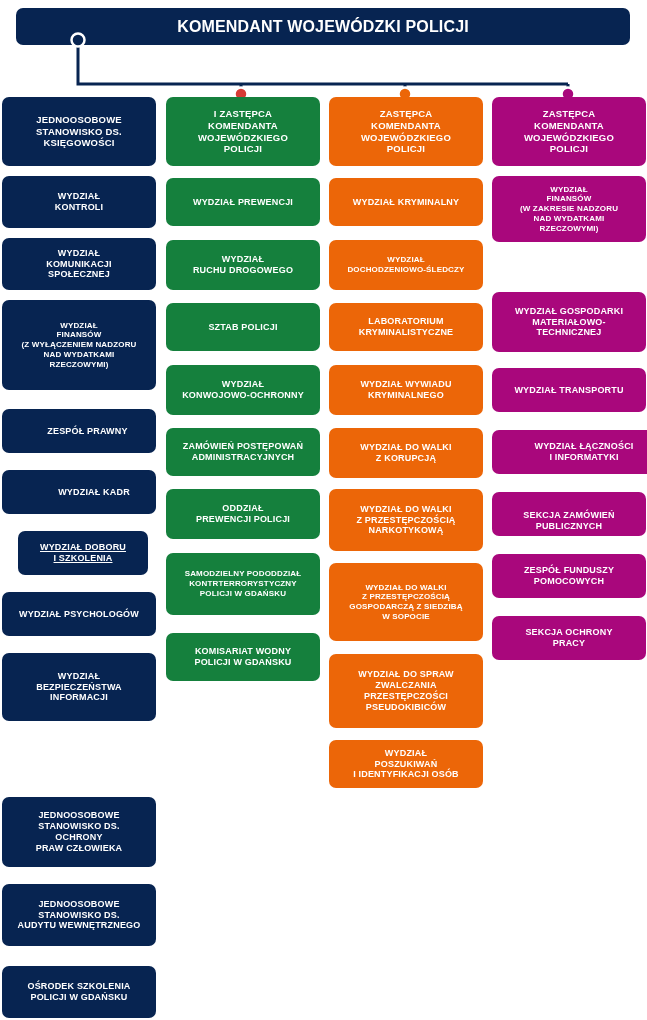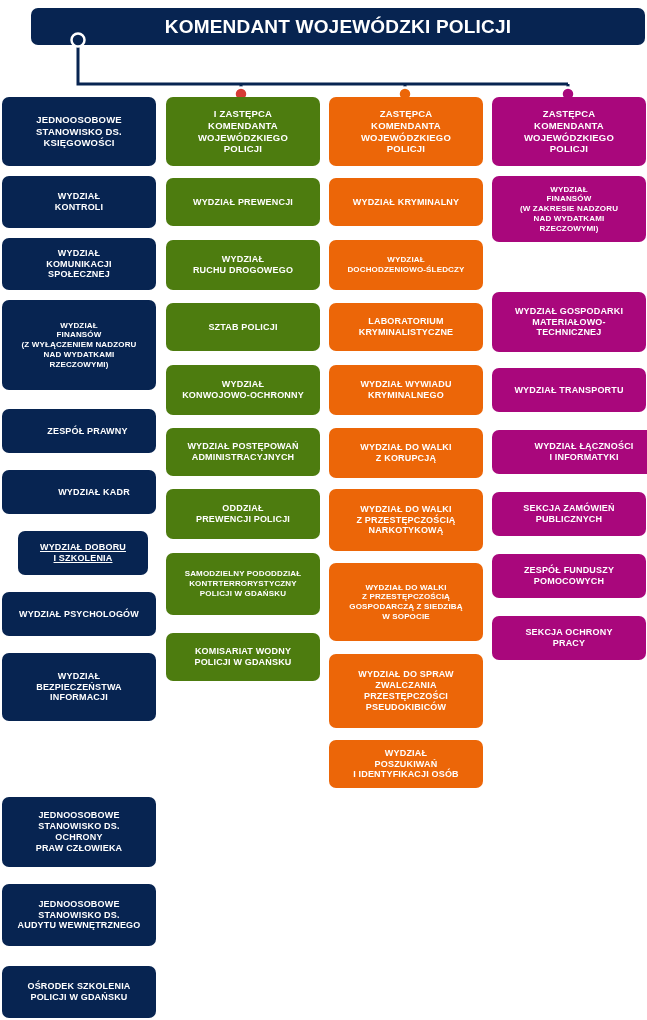--- a/index.html
+++ b/index.html
@@ -45,28 +45,27 @@
     padding: 4px 6px;
     overflow: hidden;
   }
   .node .label {
     display: block;
     width: 100%;
     white-space: pre-line;
   }
 
   .c-navy    { background: #072451; }
-  .c-red     { background: #4d7c0f; }
+  .c-red     { background: #15803d; }
   .c-orange  { background: #ec6608; }
   .c-magenta { background: #a9077c; }
 
   .root-node {
-    font-size: 19px;
+    font-size: 16px;
     letter-spacing: 0.01em;
-    margin-left: 15px;
   }
   .head-node {
     font-size: 9.5px;
   }
   .leaf-node {
     font-size: 9px;
   }
   .leaf-node.small {
     font-size: 8px;
   }
@@ -162,21 +161,21 @@
 RUCHU DROGOWEGO</span>
   </div>
   <div class="node c-red leaf-node" style="left:166px; top:303px; width:154px; height:48px;">
     <span class="label">SZTAB POLICJI</span>
   </div>
   <div class="node c-red leaf-node" style="left:166px; top:365px; width:154px; height:50px;">
     <span class="label">WYDZIAŁ
 KONWOJOWO-OCHRONNY</span>
   </div>
   <div class="node c-red leaf-node" style="left:166px; top:428px; width:154px; height:48px;">
-    <span class="label">WYDZIAŁ POSTĘPOWAŃ
+    <span class="label">ZAMÓWIEŃ POSTĘPOWAŃ
 ADMINISTRACYJNYCH</span>
   </div>
   <div class="node c-red leaf-node" style="left:166px; top:489px; width:154px; height:50px;">
     <span class="label">ODDZIAŁ
 PREWENCJI POLICJI</span>
   </div>
   <div class="node c-red leaf-node small" style="left:166px; top:553px; width:154px; height:62px;">
     <span class="label">SAMODZIELNY PODODDZIAŁ
 KONTRTERRORYSTYCZNY
 POLICJI W GDAŃSKU</span>
@@ -252,21 +251,21 @@
 MATERIAŁOWO-
 TECHNICZNEJ</span>
   </div>
   <div class="node c-magenta leaf-node" style="left:492px; top:368px; width:154px; height:44px;">
     <span class="label">WYDZIAŁ TRANSPORTU</span>
   </div>
   <div class="node c-magenta leaf-node" style="left:492px; top:430px; width:184px; height:44px;">
     <span class="label">WYDZIAŁ ŁĄCZNOŚCI
 I INFORMATYKI</span>
   </div>
-  <div class="node c-magenta leaf-node" style="left:492px; top:492px; width:154px; height:44px;">
+  <div class="node c-magenta leaf-node" style="left:492px; top:492px; width:154px; height:44px;align-items:flex-end;">
     <span class="label">SEKCJA ZAMÓWIEŃ
 PUBLICZNYCH</span>
   </div>
   <div class="node c-magenta leaf-node" style="left:492px; top:554px; width:154px; height:44px;">
     <span class="label">ZESPÓŁ FUNDUSZY
 POMOCOWYCH</span>
   </div>
   <div class="node c-magenta leaf-node" style="left:492px; top:616px; width:154px; height:44px;">
     <span class="label">SEKCJA OCHRONY
 PRACY</span>

